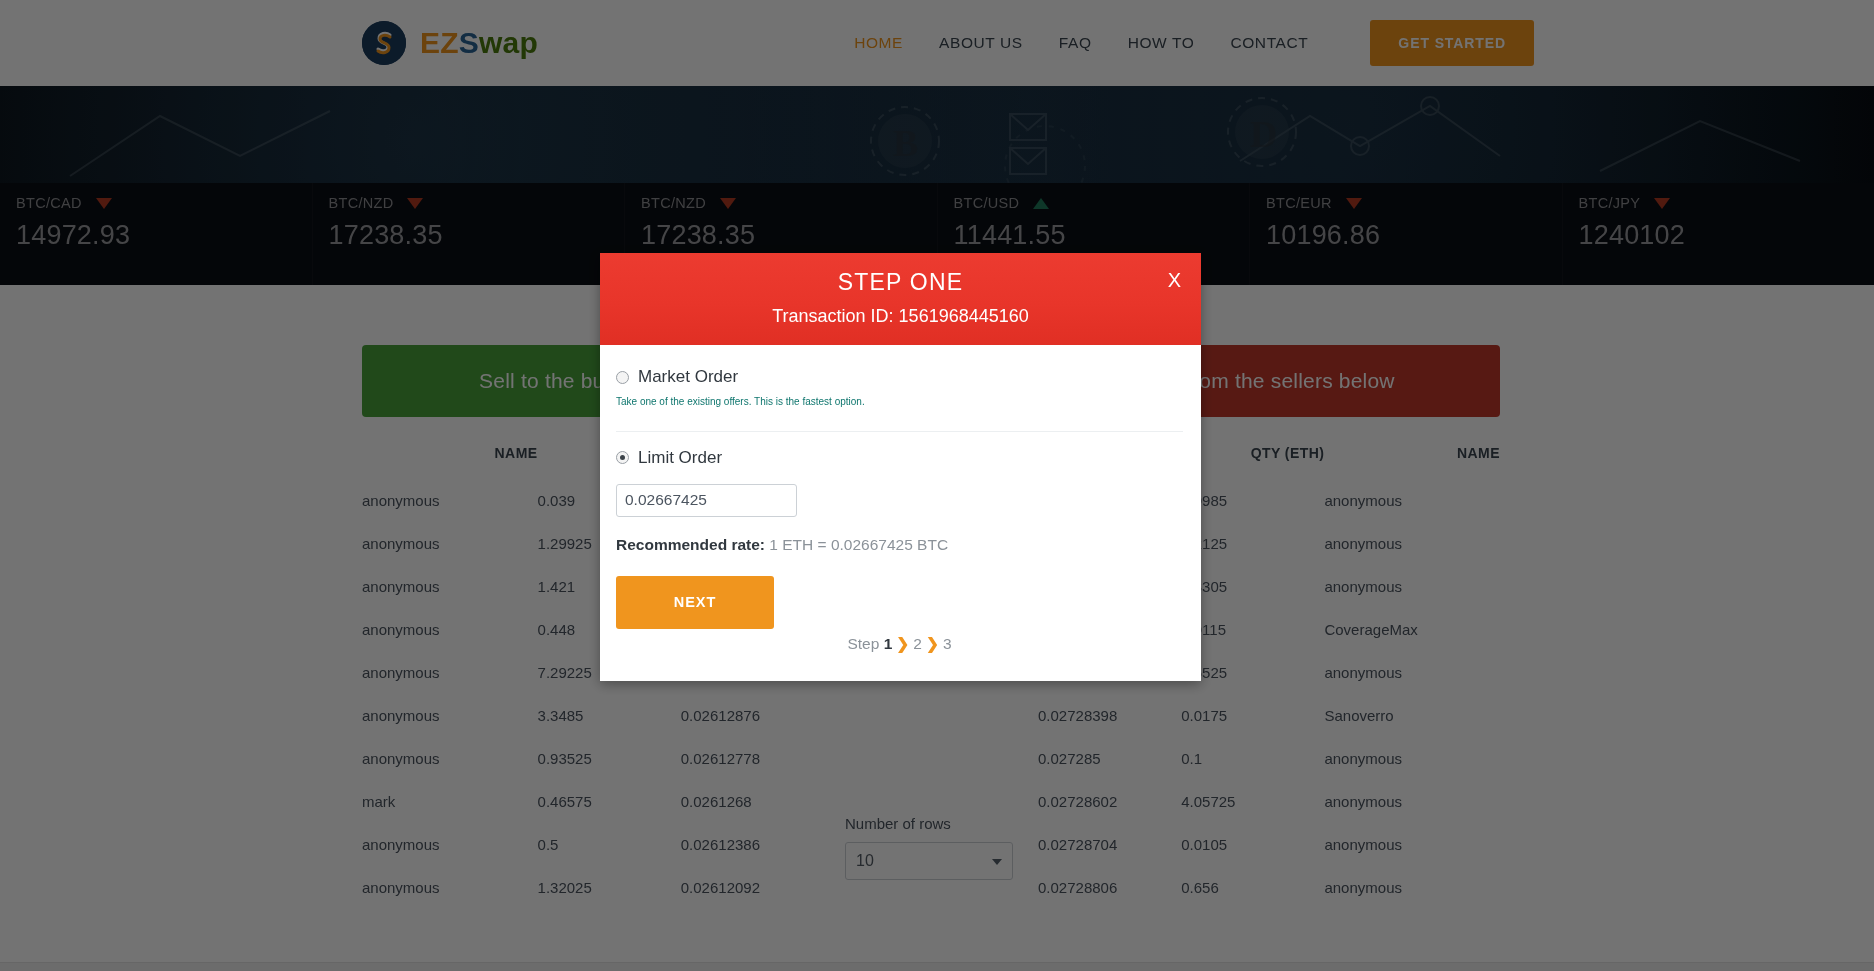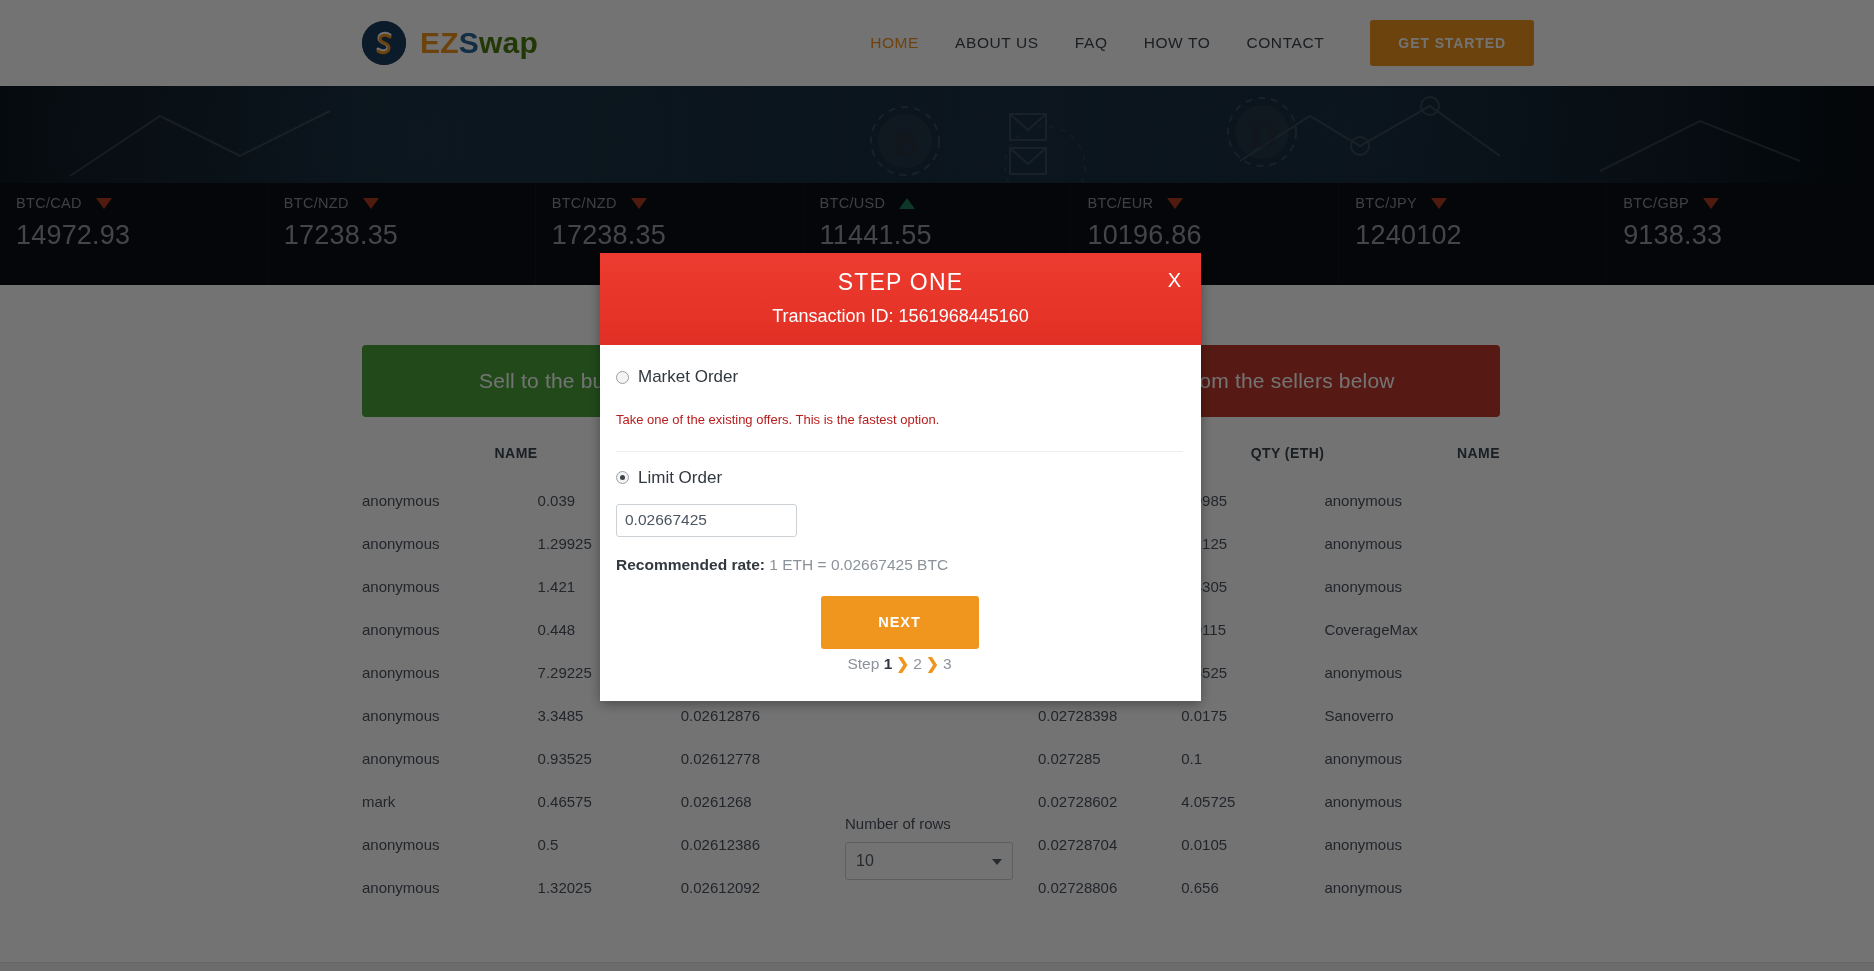--- a/index.html
+++ b/index.html
@@ -33,21 +33,21 @@
   .brand-text .s  { color: #2a6496; }
   .brand-text .wap{ color: #4d7c0f; }
 
   .navlinks { display: flex; align-items: center; margin-left: auto; margin-right: 0; }
   .navlink {
     font-size: 15.5px; letter-spacing: .6px; color: #3b4650;
     text-decoration: none; padding: 8px 18px; white-space: nowrap;
   }
   .navlink.active { color: #f0951e; }
   .cta {
-    margin-left: 28px; margin-right: 340px;
+    margin-left: 44px; margin-right: 340px;
     background: #f0951e; color: #ffffff;
     font-size: 14px; font-weight: bold; letter-spacing: .9px;
     border: none; border-radius: 3px;
     padding: 15px 28px; cursor: pointer; white-space: nowrap;
   }
 
   
   .hero {
     position: absolute; left: 0; top: 86px; width: 1874px; height: 97px;
     background:
@@ -169,37 +169,37 @@
     position: relative; flex: 0 0 13px; cursor: pointer;
   }
   .radio.checked::after {
     content: ""; position: absolute; left: 3px; top: 3px;
     width: 5px; height: 5px; border-radius: 50%; background: #3c4349;
   }
   .opt-label {
     margin-left: 9px; font-size: 17px; color: #31383f;
   }
   .opt-desc {
-    font-size: 13px; color: #b91c1c; margin-top: 24px; line-height: 1.35;
+    font-size: 10px; color: #0f766e; margin-top: 8px; line-height: 1.35;
   }
   .opt-sep {
     border: none; border-top: 1px solid #eceff1; margin: 22px 0 16px 0;
   }
   .rate-input {
     margin-top: 16px; width: 181px; height: 33px;
     border: 1px solid #ccd1d6; border-radius: 3px;
     font-size: 15.5px; color: #4c5560;
     padding: 0 8px; font-family: "Liberation Sans", sans-serif;
     background: #fff;
   }
   .rec {
     margin-top: 19px; font-size: 15.5px; color: #8b9299;
   }
   .rec b { color: #31383f; }
-  .next-row { display: flex; justify-content: center; margin-top: 22px; }
+  .next-row { display: flex; justify-content: flex-start; margin-top: 22px; }
   .next-btn {
     width: 158px; height: 53px;
     background: #f0951e; color: #ffffff;
     border: none; border-radius: 3px; cursor: pointer;
     font-size: 14.5px; font-weight: bold; letter-spacing: 1px;
   }
   .steps {
     text-align: center; margin-top: 6px; padding-bottom: 12px;
     font-size: 15.5px; color: #8b9299;
   }
@@ -310,27 +310,20 @@
     </div>
 
     <div class="tick">
       <div class="tick-head">
         <span class="tick-pair">BTC/JPY</span>
         <span class="tick-arrow down"></span>
       </div>
       <div class="tick-val">1240102</div>
     </div>
 
-    <div class="tick">
-      <div class="tick-head">
-        <span class="tick-pair">BTC/GBP</span>
-        <span class="tick-arrow down"></span>
-      </div>
-      <div class="tick-val">9138.33</div>
-    </div>
   </div>
 
   <div class="content">
 
     <div class="panels">
 
       <div class="panel left">
         <div class="panel-head buy">Sell to the buyers below</div>
         <table class="book">
           <thead>

